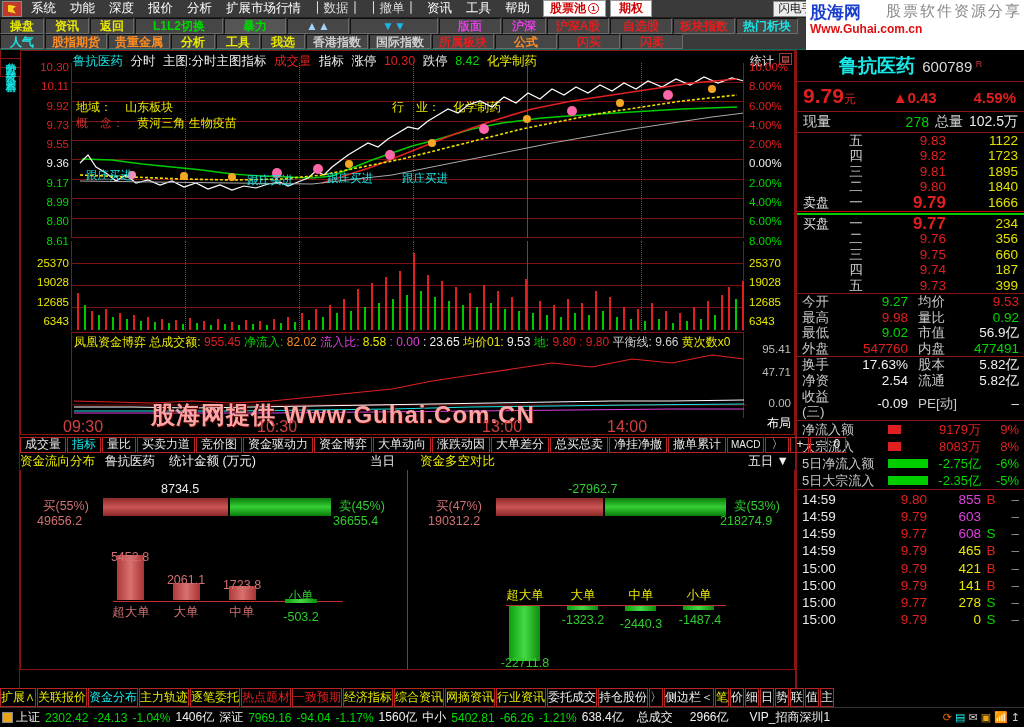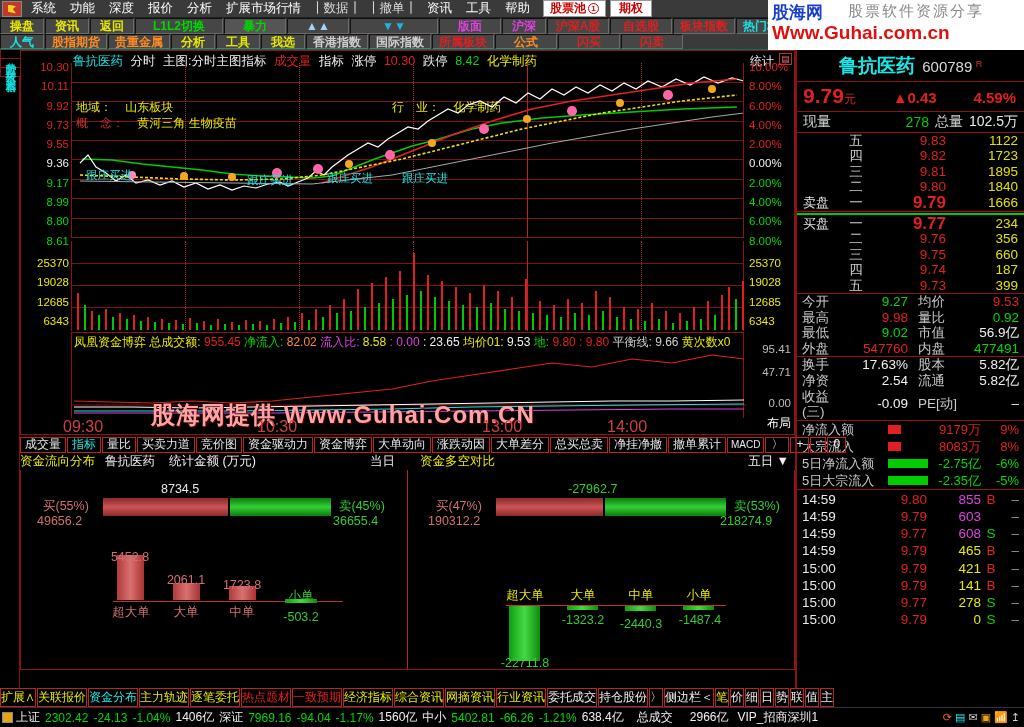--- a/index.html
+++ b/index.html
@@ -195,26 +195,26 @@
   .frow .fp { width:34px; text-align:right; }
   .ticks { padding-top:1px; }
   .trow { display:flex; align-items:center; font-size:13.5px; line-height:17.2px; padding:0 5px; }
   .trow .tt { width:46px; color:#e8e8e8; }
   .trow .tp { flex:1; text-align:right; color:#e02020; padding-right:14px;}
   .trow .tv { width:40px; text-align:right; }
   .trow .tb { width:20px; text-align:center; }
   .trow .td { width:18px; text-align:right; color:#999; }
 
   .guhai-box {
-    position:absolute; right:0; top:0; width:256px; height:50px;
+    position:absolute; right:0; top:0; width:218px; height:50px;
     background:#fff; overflow:hidden;
   }
   .guhai-1 { color:#1a3ecc; font-weight:bold; font-size:17px; position:absolute; left:4px; top:1px;}
   .guhai-2 { color:#888; font-size:15px; position:absolute; left:80px; top:2px; letter-spacing:2px;}
-  .guhai-3 { color:#e01010; font-weight:bold; font-size:19px; position:absolute; left:4px; top:22px;}
+  .guhai-3 { color:#e01010; font-weight:bold; font-size:12px; position:absolute; left:4px; top:22px;}
 
   
   .btabs {
     position:absolute; left:20px; top:437px; width:775px; height:16px;
     display:flex; align-items:stretch; background:#000;
   }
   .btab {
     border:1px solid #b22; color:#e8e8e8; font-size:12px;
     padding:0 4px; margin-right:1px; line-height:13px; white-space:nowrap;
   }
@@ -965,21 +965,21 @@
     <span class="sb-item" style="color:#00d800">-94.04</span>
     <span class="sb-item" style="color:#00d800">-1.17%</span>
     <span class="sb-item" style="color:#f0f0f0">1560亿</span>
     <span class="sb-item" style="color:#f0f0f0">中小</span>
     <span class="sb-item" style="color:#00d800">5402.81</span>
     <span class="sb-item" style="color:#00d800">-66.26</span>
     <span class="sb-item" style="color:#00d800">-1.21%</span>
     <span class="sb-item" style="color:#f0f0f0">638.4亿</span>
     <span class="sb-item" style="color:#f0f0f0;margin-left:8px">总成交</span>
     <span class="sb-item" style="color:#f0f0f0;margin-left:12px">2966亿</span>
-    <span class="sb-item" style="color:#f0f0f0;margin-left:4px">VIP_招商深圳1</span>
+    <span class="sb-item" style="color:#f0f0f0;margin-left:16px">VIP_招商深圳1</span>
     <div class="tray">
       <span style="color:#ff6a00">⟳</span>
       <span style="color:#19e6e6">▤</span>
       <span style="color:#cfcfcf">✉</span>
       <span style="color:#e8a317">▣</span>
       <span style="color:#00d800">📶</span>
       <span style="color:#cfcfcf">↥</span>
     </div>
   </div>
 

